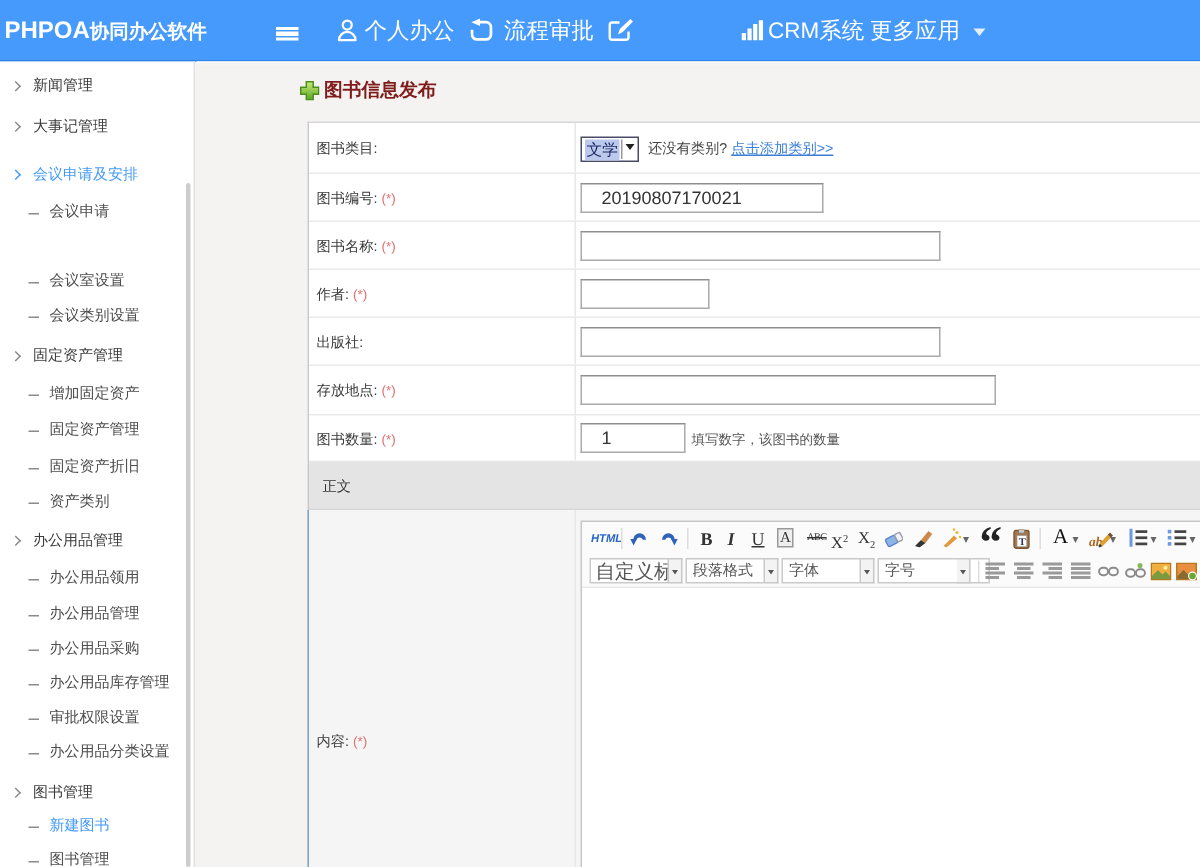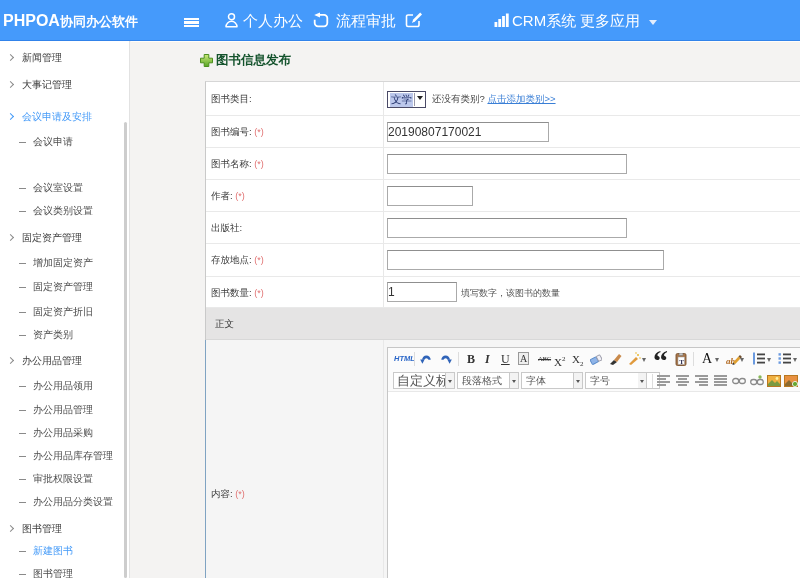--- a/index.html
+++ b/index.html
@@ -21,28 +21,28 @@
 .blue{color:#449af8 !important;}
 .chev{position:absolute;left:8px;top:6.5px;width:5px;height:5px;border-top:1.3px solid #8a8a8a;border-right:1.3px solid #8a8a8a;transform:rotate(45deg);}
 .blue .chev{border-color:#449af8;}
 .dash{position:absolute;left:19px;top:9.5px;width:7px;height:1.3px;background:#8a8a8a;}
 .sec span.t{margin-left:22px;}
 .sub span.t{margin-left:33px;}
 
 #main{position:absolute;left:131px;top:41px;width:669px;height:537px;background:#f4f3f2;}
 #main .topline{position:absolute;left:0;top:0;width:669px;height:2px;background:#fefdfc;border-bottom:1px solid #f7f2ec;}
 #plus{position:absolute;left:69px;top:13px;width:13px;height:13px;}
-#titletext{position:absolute;left:85px;top:11px;font-size:12.5px;font-weight:bold;color:#14532d;}
+#titletext{position:absolute;left:85px;top:11px;font-size:12.5px;font-weight:bold;color:#7f1d1d;}
 
 #ftable{position:absolute;left:74px;top:40px;width:700px;border-top:1px solid #d6d6d6;border-left:1px solid #c9c9c9;background:#fff;}
 .frow{position:relative;border-bottom:1px solid #e9e9e9;}
 .lab{position:absolute;left:5px;top:0;font-size:9.5px;color:#3a3a3a;}
 .star{color:#e07070;font-size:9px;}
 .lcol{position:absolute;left:0;top:0;bottom:0;width:178px;border-right:1px solid #e8e8e8;}
-input.ti{position:absolute;background:#fff;border:1px solid #aaa;border-top-color:#8f8f8f;font-size:11px;color:#333;padding:0 0;font-family:"Liberation Sans",sans-serif;}
+input.ti{position:absolute;background:#fff;border:1px solid #aaa;border-top-color:#8f8f8f;font-size:11px;color:#333;padding:0 13px;font-family:"Liberation Sans",sans-serif;}
 
 #zwbar{position:relative;background:#e5e4e4;border-bottom:1px solid #d8d8d8;height:32px;}
 #zwbar span{position:absolute;left:9px;top:10px;font-size:9.5px;color:#333;}
 #crow{position:relative;background:#f5f5f5;height:238px;border-bottom:none;}
 #crow .lcol{background:#f5f5f5;}
 #crow .lab{top:148px;}
 #crowleft{position:absolute;left:-1px;top:0;bottom:0;width:1px;background:#7fa3c2;}
 
 #editor{position:absolute;left:256px;top:306px;width:420px;height:240px;background:#fff;border:1px solid #c6c6c6;}
 .tbrow{position:relative;height:22px;background:#fbfbfb;}

